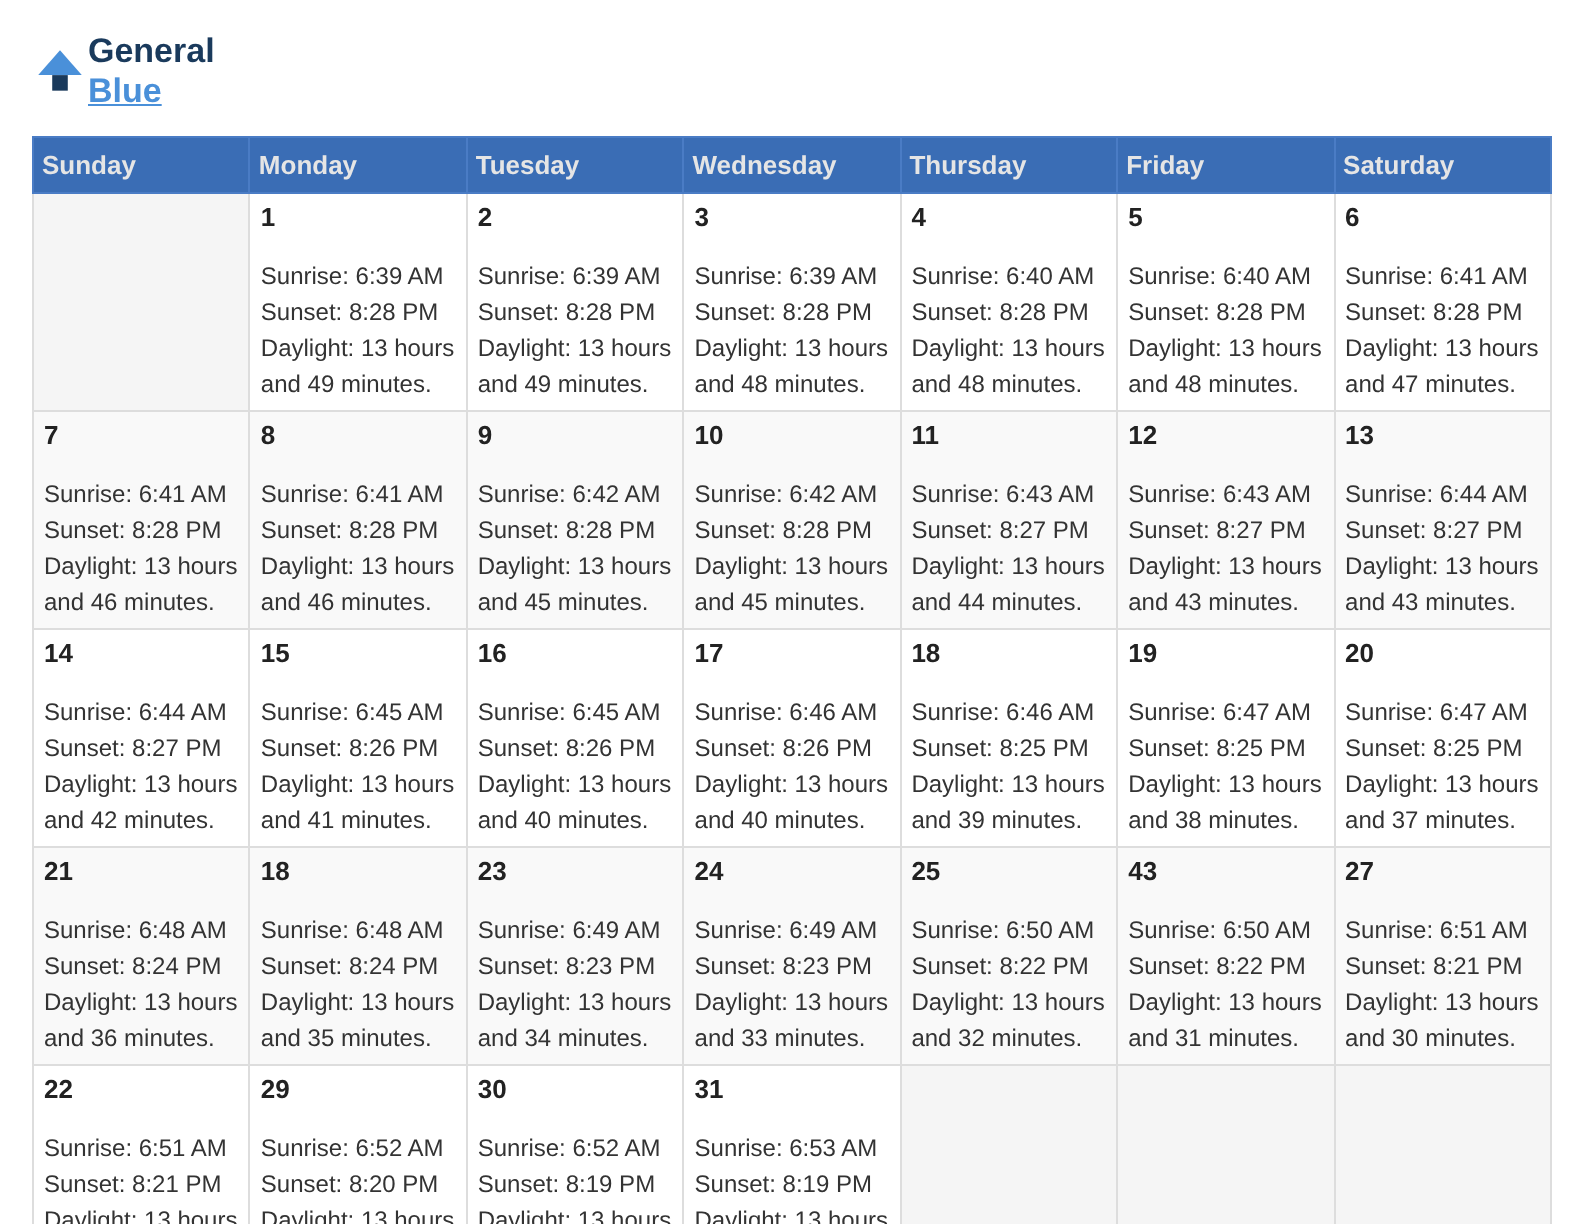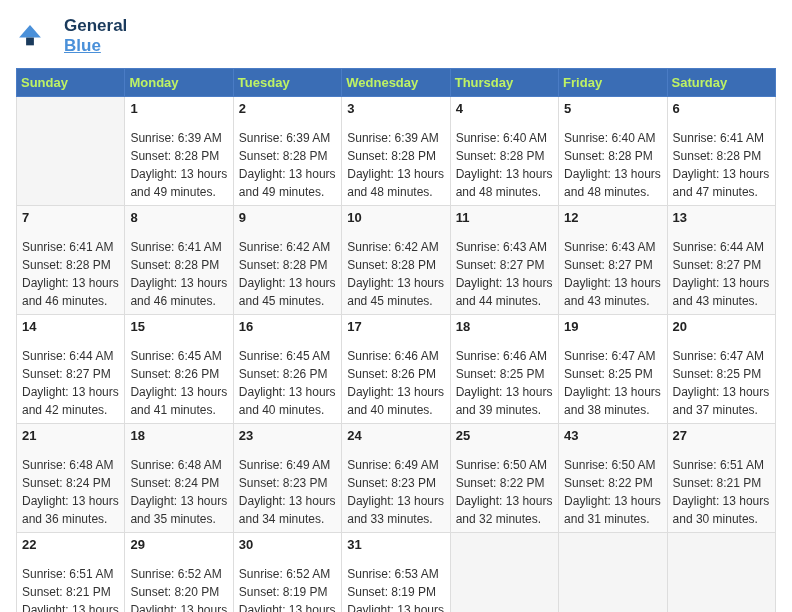--- a/index.html
+++ b/index.html
@@ -12,21 +12,21 @@
     }
     .header-area {
       display: flex;
       justify-content: space-between;
       align-items: flex-start;
       margin-bottom: 12px;
     }
     .logo {
       display: flex;
       align-items: center;
-      gap: 20px;
+      gap: 0;
     }
     .logo-icon {
       width: 28px;
       height: 28px;
     }
     .title-area {
       text-align: right;
     }
     .main-title {
       font-size: 38px;
@@ -37,21 +37,21 @@
       font-size: 16px;
       color: #333;
     }
     .calendar {
       width: 100%;
       border-collapse: collapse;
       border: 1px solid #ccc;
     }
     .calendar th {
       background: #3a6db5;
-      color: #bef264;
+      color: #e5e5e5;
       font-size: 13px;
       font-weight: bold;
       padding: 6px 4px;
       text-align: left;
       border: 1px solid #4a7cc5;
     }
     .calendar td {
       vertical-align: top;
       border: 1px solid #ddd;
       padding: 4px 5px;

